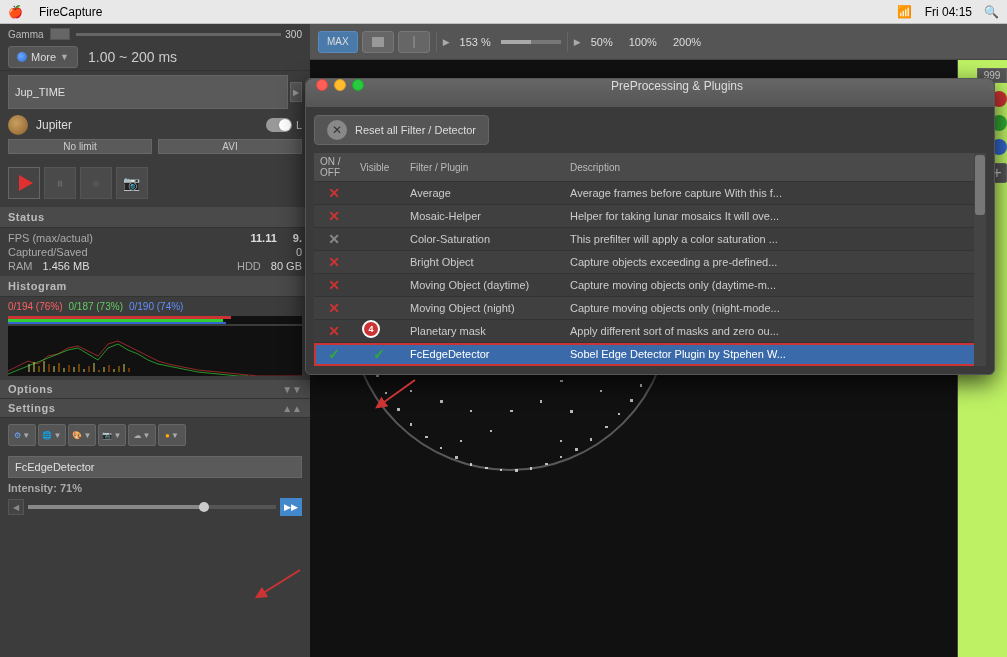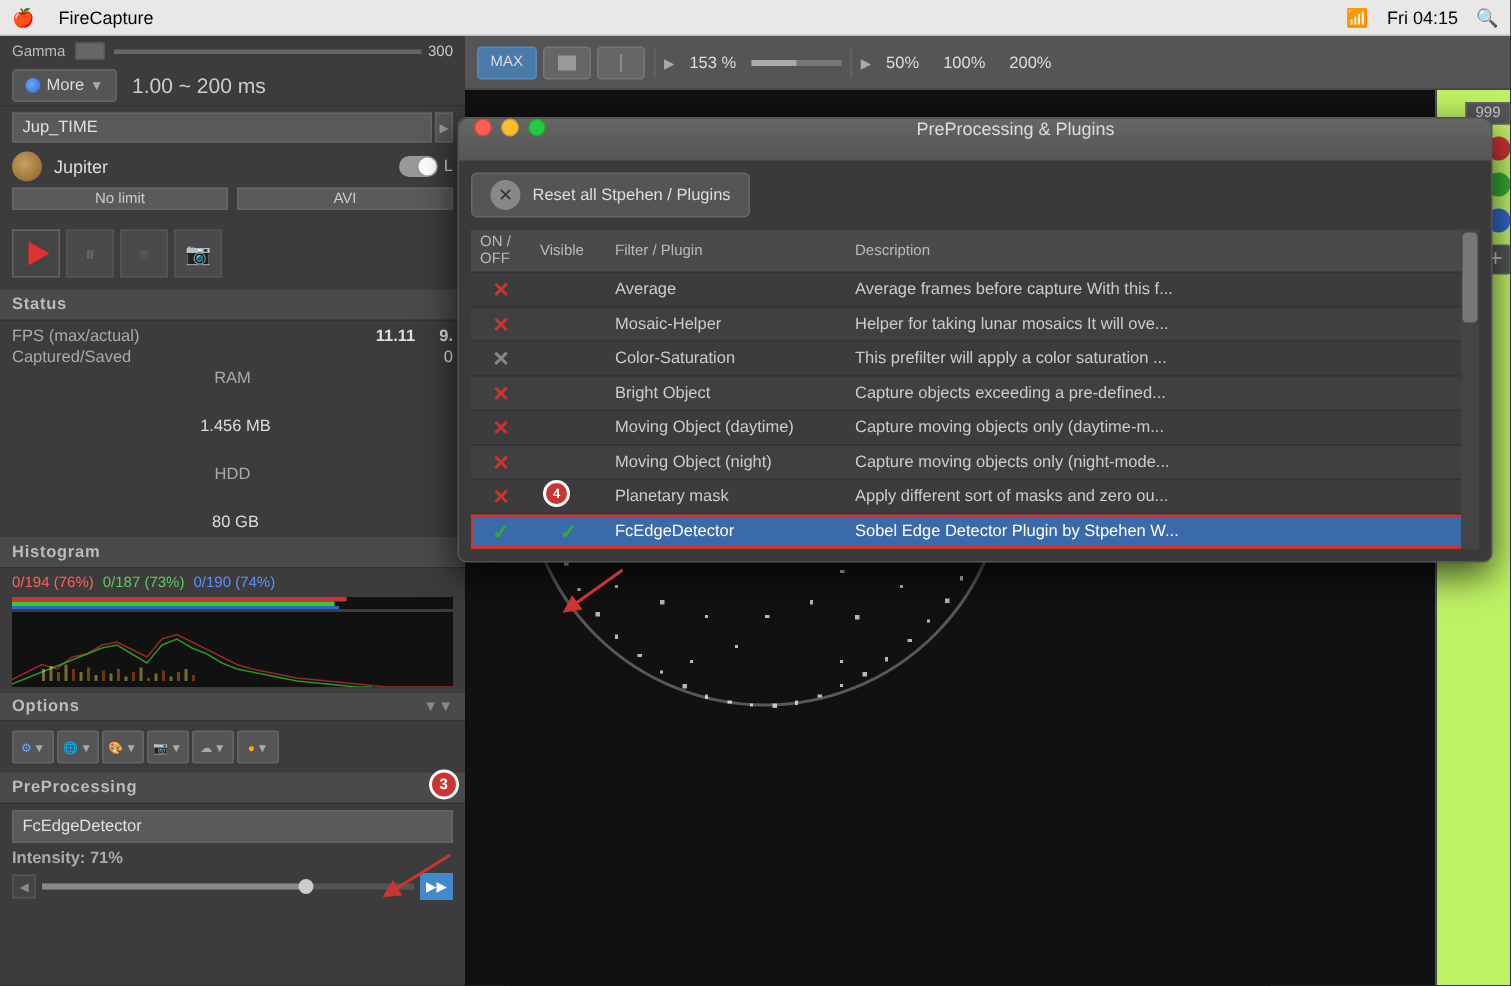--- a/index.html
+++ b/index.html
@@ -65,21 +65,21 @@
 
     .capture-name-row {
       display: flex;
       align-items: center;
       margin-bottom: 6px;
     }
     .capture-name {
       background: #5a5a5a;
       color: #e0e0e0;
       border: 1px solid #666;
-      padding: 2px 6px;
+      padding: 16px 6px;
       font-size: 11px;
       flex: 1;
       height: 20px;
     }
 
     .planet-row {
       display: flex;
       align-items: center;
       gap: 8px;
       margin-bottom: 4px;
@@ -190,23 +190,22 @@
       display: flex;
       justify-content: space-between;
       margin-bottom: 2px;
     }
     .status-label { color: #aaa; font-size: 11px; }
     .status-value { color: #ddd; font-size: 11px; }
     .status-value-right { color: #ddd; font-size: 11px; margin-left: 4px; }
 
     .ram-row {
       display: flex;
-      align-items: center;
-      gap: 20px;
-      flex-direction: column;
+      align-items: flex-start;
+      gap: 6px;
     }
     .hdd-label { color: #aaa; font-size: 11px; }
     .hdd-value { color: #ddd; font-size: 11px; }
 
     
     .histogram-area {
       padding: 4px 8px;
       background: #3c3c3c;
     }
     .histogram-values {
@@ -730,20 +729,24 @@
         </g>
       </svg>
     </div>
   </div>
 
   <div class="section-collapse">
     <span class="section-collapse-label">Options</span>
     <span class="collapse-arrow">▼▼</span>
   </div>
 
+  <div class="section-collapse">
+    <span class="section-collapse-label">Settings</span>
+    <span class="collapse-arrow">▲▲</span>
+  </div>
   <div class="settings-icons">
     <div class="settings-icon-btn">
       <span style="color:#6af;">⚙</span>
         <span>▼</span>
     </div>
     <div class="settings-icon-btn">
       <span>🌐</span>
         <span>▼</span>
     </div>
     <div class="settings-icon-btn">
@@ -757,25 +760,20 @@
     <div class="settings-icon-btn">
       <span>☁</span>
         <span>▼</span>
     </div>
     <div class="settings-icon-btn">
       <span style="color:#fa0;">●</span>
         <span>▼</span>
     </div>
   </div>
 
-  <div class="section-header" style="position:relative;">
-    <span>PreProcessing</span>
-    
-    <div class="badge-3" style="position:absolute;right:4px;top:-2px;">3</div>
-  </div>
   <div class="preprocessing-area">
     <div class="preprocessing-plugin">FcEdgeDetector</div>
     <div class="intensity-row">
       <span class="intensity-label">Intensity: 71%</span>
     </div>
     <div style="display:flex;align-items:center;gap:4px;margin-top:4px;">
       <div style="width:16px;height:16px;background:#444;border:1px solid #555;display:flex;align-items:center;justify-content:center;">
         <span style="color:#888;font-size:8px;">◀</span>
       </div>
       <div class="intensity-slider" style="flex:1;height:4px;background:#555;position:relative;">
@@ -933,21 +931,21 @@
 <div class="dialog">
   <div class="dialog-titlebar">
     <div class="traffic-light tl-close"></div>
     <div class="traffic-light tl-min"></div>
     <div class="traffic-light tl-max"></div>
     <span class="dialog-title">PreProcessing &amp; Plugins</span>
   </div>
   <div class="dialog-body">
     <div class="reset-btn">
       <div class="reset-icon">✕</div>
-      <span>Reset all Stpehen / Plugins</span>
+      <span>Reset all Filter / Detector</span>
     </div>
 
     <div class="dialog-table-wrapper">
       <table class="plugin-table">
         <thead>
           <tr>
             <th class="col-on">ON / OFF</th>
             <th class="col-vis">Visible</th>
             <th class="col-filter">Filter / Plugin</th>
             <th class="col-desc">Description</th>

